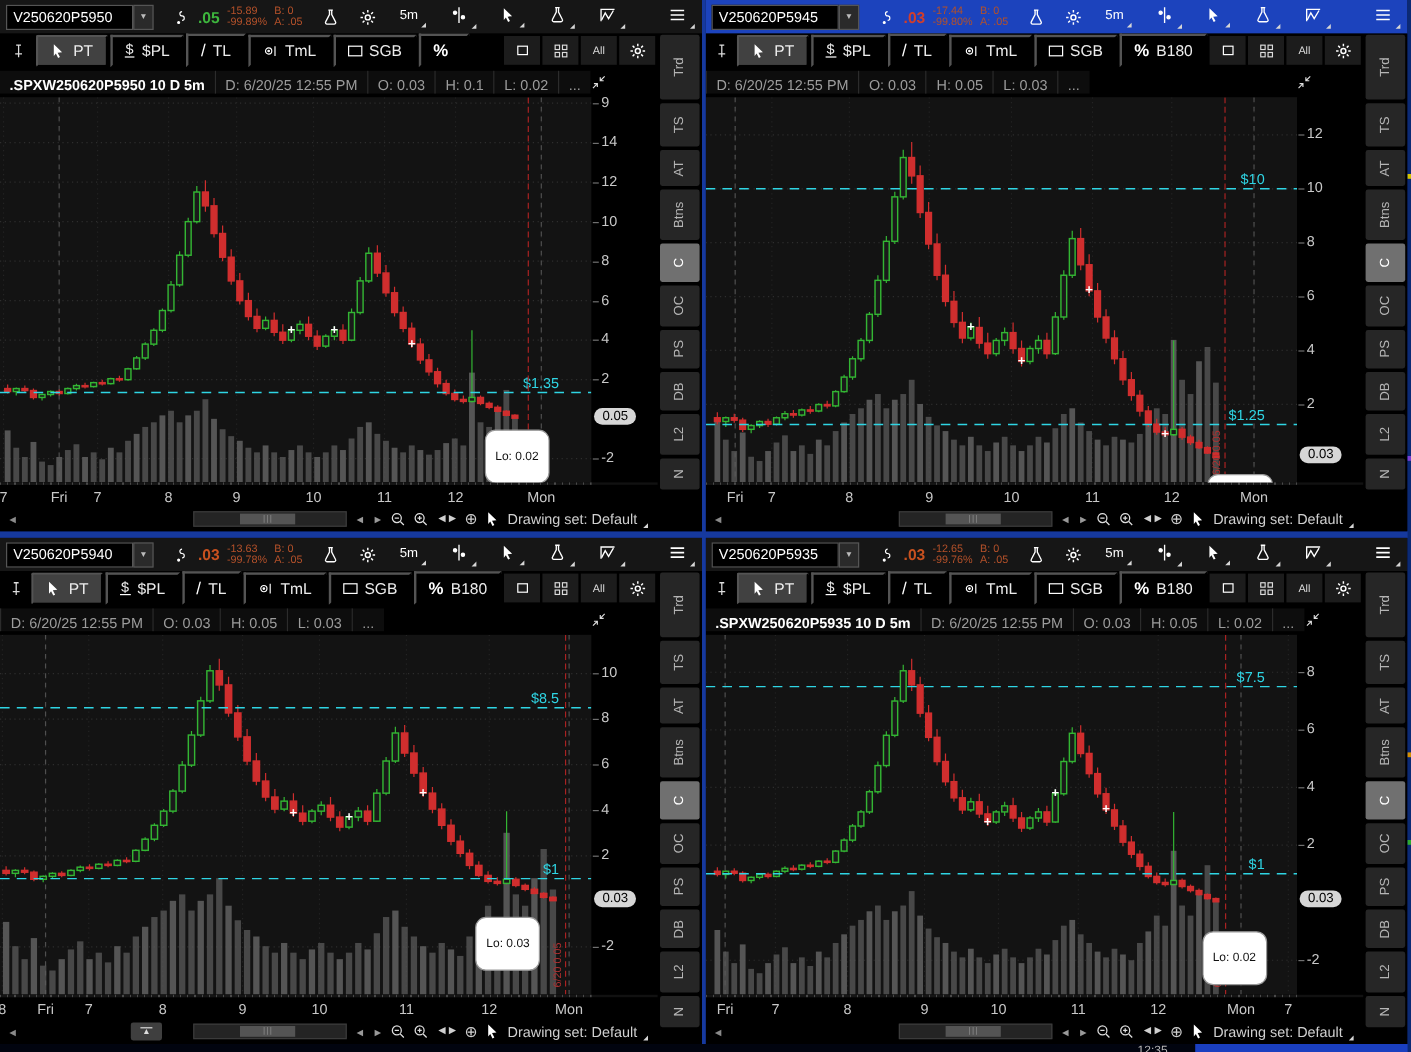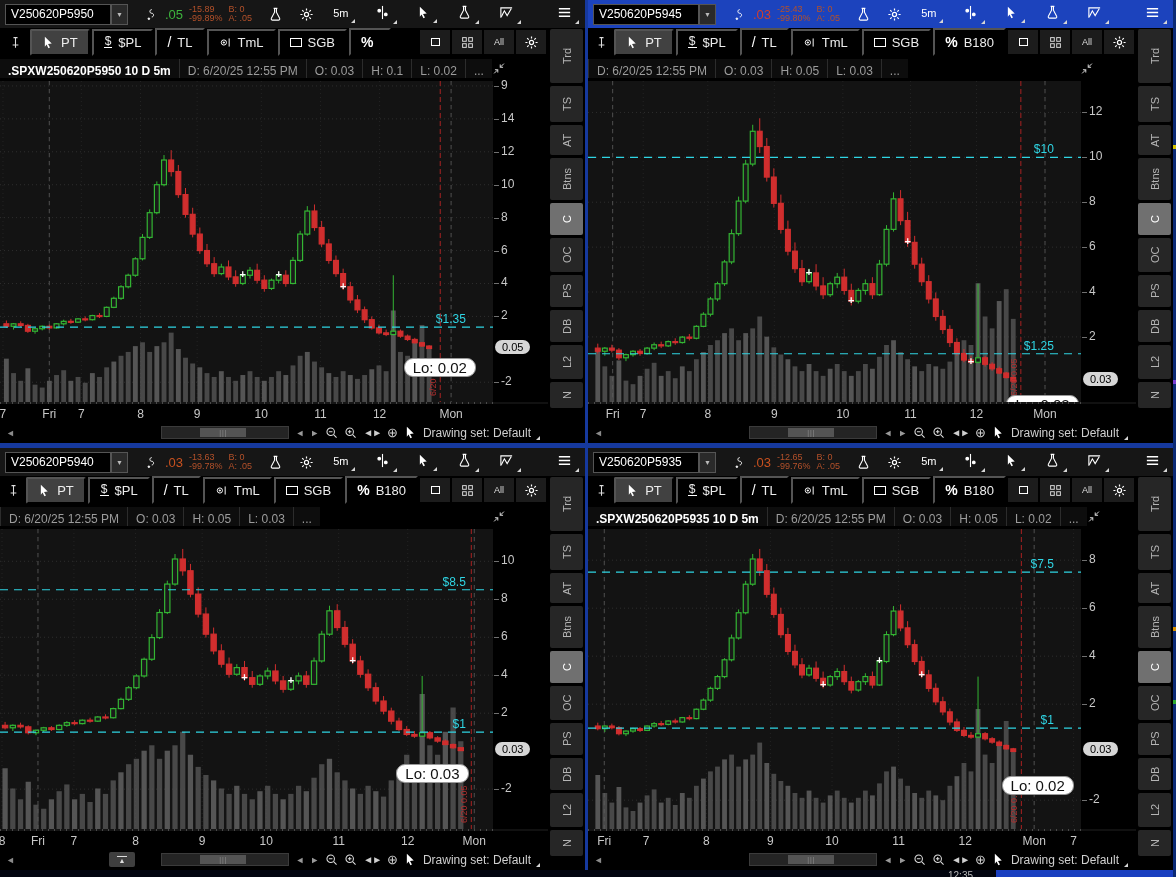--- a/index.html
+++ b/index.html
@@ -3,21 +3,21 @@
 <meta charset="utf-8">
 <style>
 *{box-sizing:border-box;margin:0;padding:0}
 html,body{background:#000;font-family:"Liberation Sans",sans-serif}
 #screen{position:relative;width:1176px;height:877px;background:#1a3fc0;overflow:hidden}
 .panel{position:absolute;background:#000;display:flex;flex-direction:column;overflow:hidden}
 .tb1{height:28px;display:flex;align-items:center;padding:0 5px;background:#161616;gap:6px;flex:none}
 .panel.active .tb1{background:#1c43bd}
 .symbox{width:106px;height:21px;background:#000;border:1px solid #555;color:#fff;font-size:12px;line-height:19px;padding-left:5px;white-space:nowrap;overflow:hidden}
 .ddbtn{width:17px;height:21px;background:#2a2a2a;border:1px solid #555;color:#bbb;font-size:7px;display:flex;align-items:center;justify-content:center;margin-left:-6px}
-.price{font-size:13px;font-weight:normal;margin-left:2px}
+.price{font-size:13px;font-weight:bold;margin-left:2px}
 .twol{font-size:9px;line-height:9.5px;color:#b4512a;white-space:nowrap}
 .ic{display:flex;justify-content:center;align-items:center;margin-left:10px}
 .s{width:15px;height:15px;display:block}
 .s2{width:13px;height:13px;display:block}
 .tf{color:#fff;font-size:11px}
 .dd{position:relative;padding:2px 8px 5px 3px}
 .dd::after{content:"";position:absolute;right:1px;bottom:1px;border-left:4px solid transparent;border-bottom:4px solid #d6d6d6}
 .mrow{flex:1;display:flex;min-height:0}
 .colmain{flex:1;display:flex;flex-direction:column;min-width:0}
 .tabs{width:37px;display:flex;flex-direction:column;gap:3px;padding:1px 2px 0 2px;background:#000;flex:none}
@@ -32,21 +32,21 @@
 .titlerow{height:25px;display:flex;align-items:center;background:#000;font-size:12px;flex:none;overflow:hidden}
 .title{font-weight:bold;color:#fff;padding:5px 8px 0 8px;background:#0d0d0d;white-space:nowrap}
 .inf{color:#9c9c9c;padding:5px 8px 0 8px;border-left:1px solid #2c2c2c;background:#0d0d0d;white-space:nowrap}
 .collapse{margin-left:auto;margin-right:42px;padding-top:3px}
 .plotwrap{flex:1;display:flex;min-height:0}
 .plot{flex:1;position:relative;background:#131313;overflow:hidden}
 .yaxis{width:55px;position:relative;background:#000;font-size:12px;color:#c8c8c8;flex:none}
 .ytick{position:absolute;left:8px}
 .ytick::before{content:"";position:absolute;left:-7px;top:8px;width:5px;height:1px;background:#707070}
 .pbubble{position:absolute;left:2px;background:#d6d6d6;color:#000;border-radius:8px;font-size:11px;padding:1px 7px;z-index:4}
-.lob{position:absolute;background:#fff;color:#111;border-radius:9px;font-size:15px;padding:0 8px;border:1px solid #999;white-space:nowrap;z-index:5}
+.lob{position:absolute;background:#fff;color:#111;border-radius:9px;font-size:10px;padding:16px 8px;border:1px solid #999;white-space:nowrap;z-index:5}
 .xaxis{height:20px;position:relative;background:#000;color:#c8c8c8;font-size:12px;flex:none;border-top:2px solid #111}
 .xaxis::before{content:"";position:absolute;top:-2px;left:0;right:55px;height:2px;background:repeating-linear-gradient(90deg,#4a4a4a 0 1px,#151515 1px 6px)}
 .xlab{position:absolute;top:3px;transform:translateX(-50%)}
 .tb3{height:21px;display:flex;align-items:center;gap:6px;color:#cfcfcf;background:#000;font-size:12px;padding:0 6px;flex:none}
 .larr{color:#8a8a8a;font-size:9px}
 .jump{width:26px;height:15px;background:#3f3f3f;border-radius:2px;color:#ddd;font-size:7px;display:flex;align-items:center;justify-content:center;flex-direction:column;line-height:5px;margin-left:88px}
 .jbar{width:10px;border-top:1.5px solid #ddd;margin-bottom:1px}
 .track{width:128px;height:13px;background:#242424;border:1px solid #3b3b3b;margin-left:auto;position:relative}
 .thumb{position:absolute;left:38px;top:1px;width:46px;height:9px;background:#545454;color:#8d8d8d;font-size:7px;text-align:center;line-height:9px;letter-spacing:1px}
 .sarr{color:#999;font-size:9px}
@@ -501,21 +501,21 @@
     <span class="ddbtn">▼</span>
     <span class="ic">
           <svg class="s2" viewBox="0 0 16 16">
             <g fill="none" stroke="#fff" stroke-width="1.2">
               <path d="M9.5 2c-3 0-3 4.5 0 4.5s3 4.5 0 4.5"></path>
               <circle cx="6" cy="13.2" r="1" fill="#fff"></circle>
             </g>
           </svg>
         </span>
     <span class="price" style="color:#d13e2c">.03</span>
-    <span class="twol"><span>-25.43</span><br><span>-99.80%</span></span>
+    <span class="twol"><span>-17.44</span><br><span>-99.80%</span></span>
     <span class="twol"><span>B: 0</span><br><span>A: .05</span></span>
     <span class="ic">
           <svg class="s" viewBox="0 0 16 16">
             <path d="M6 1.5h4M7 1.5v4L3.6 12c-.5.9.2 2 1.2 2h6.4c1 0 1.7-1.1 1.2-2L9 5.5v-4" fill="none" stroke="#fff" stroke-width="1.2"></path>
           </svg>
         </span>
     <span class="ic">
           <svg class="s" viewBox="0 0 16 16">
             <g stroke="#fff" stroke-width="1.3" fill="none">
               <circle cx="8" cy="8" r="2.2"></circle>

